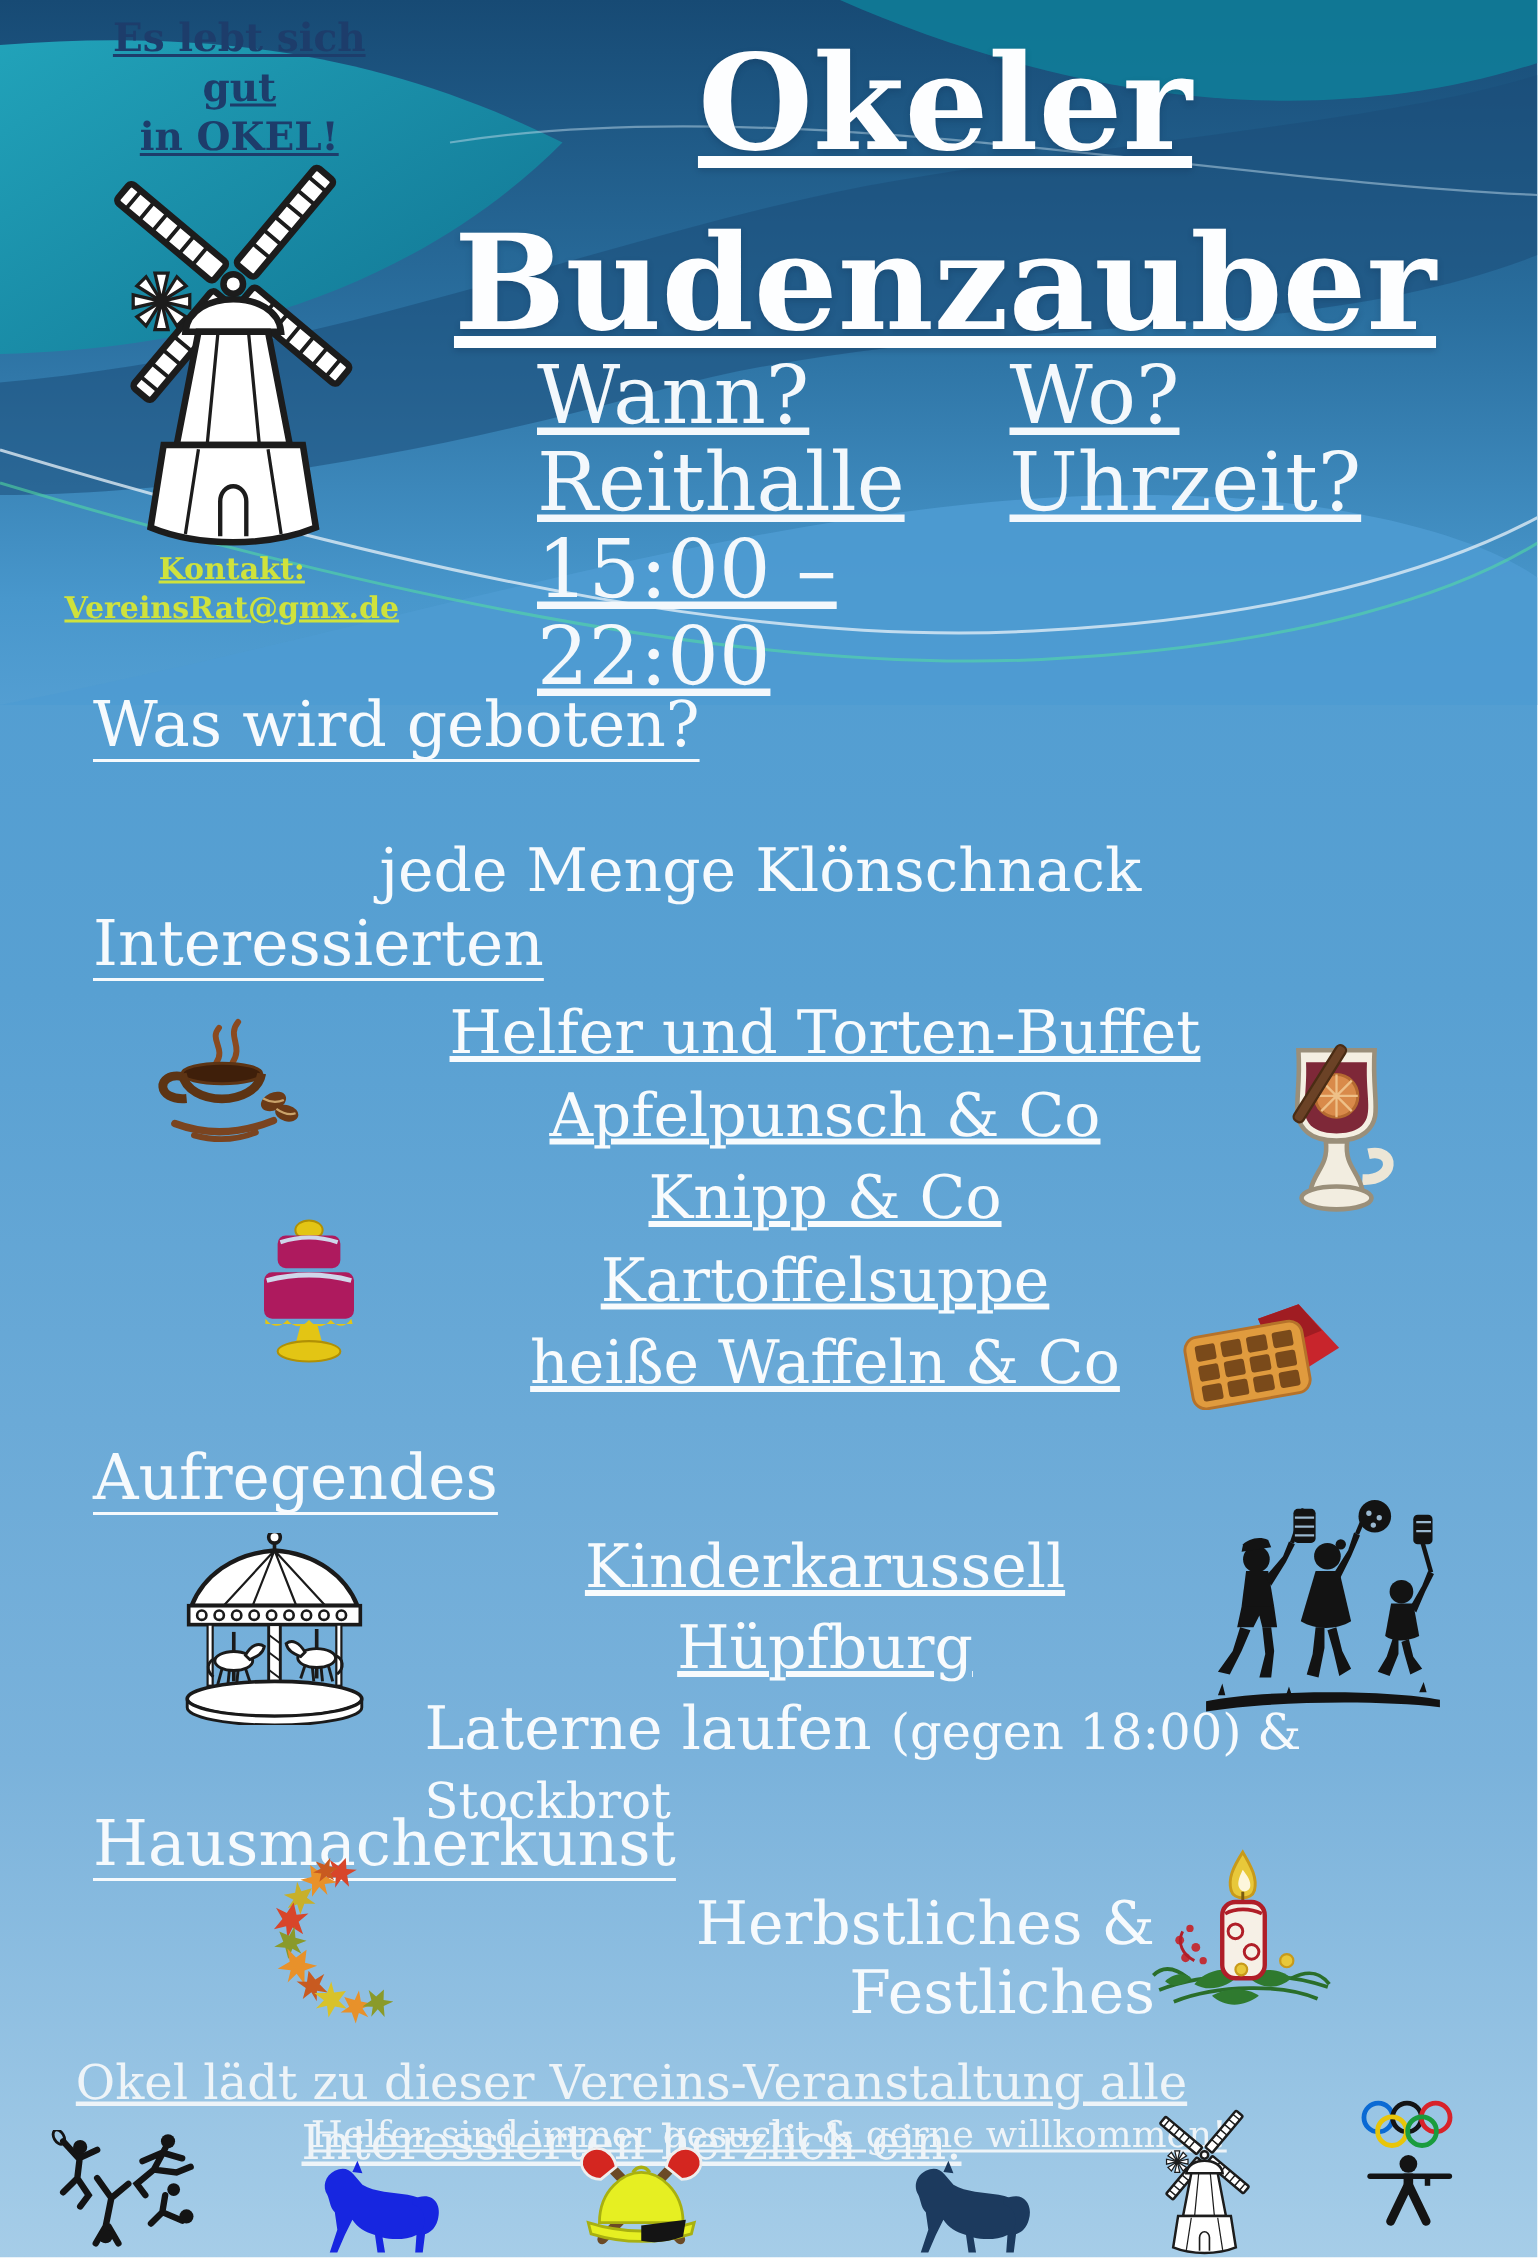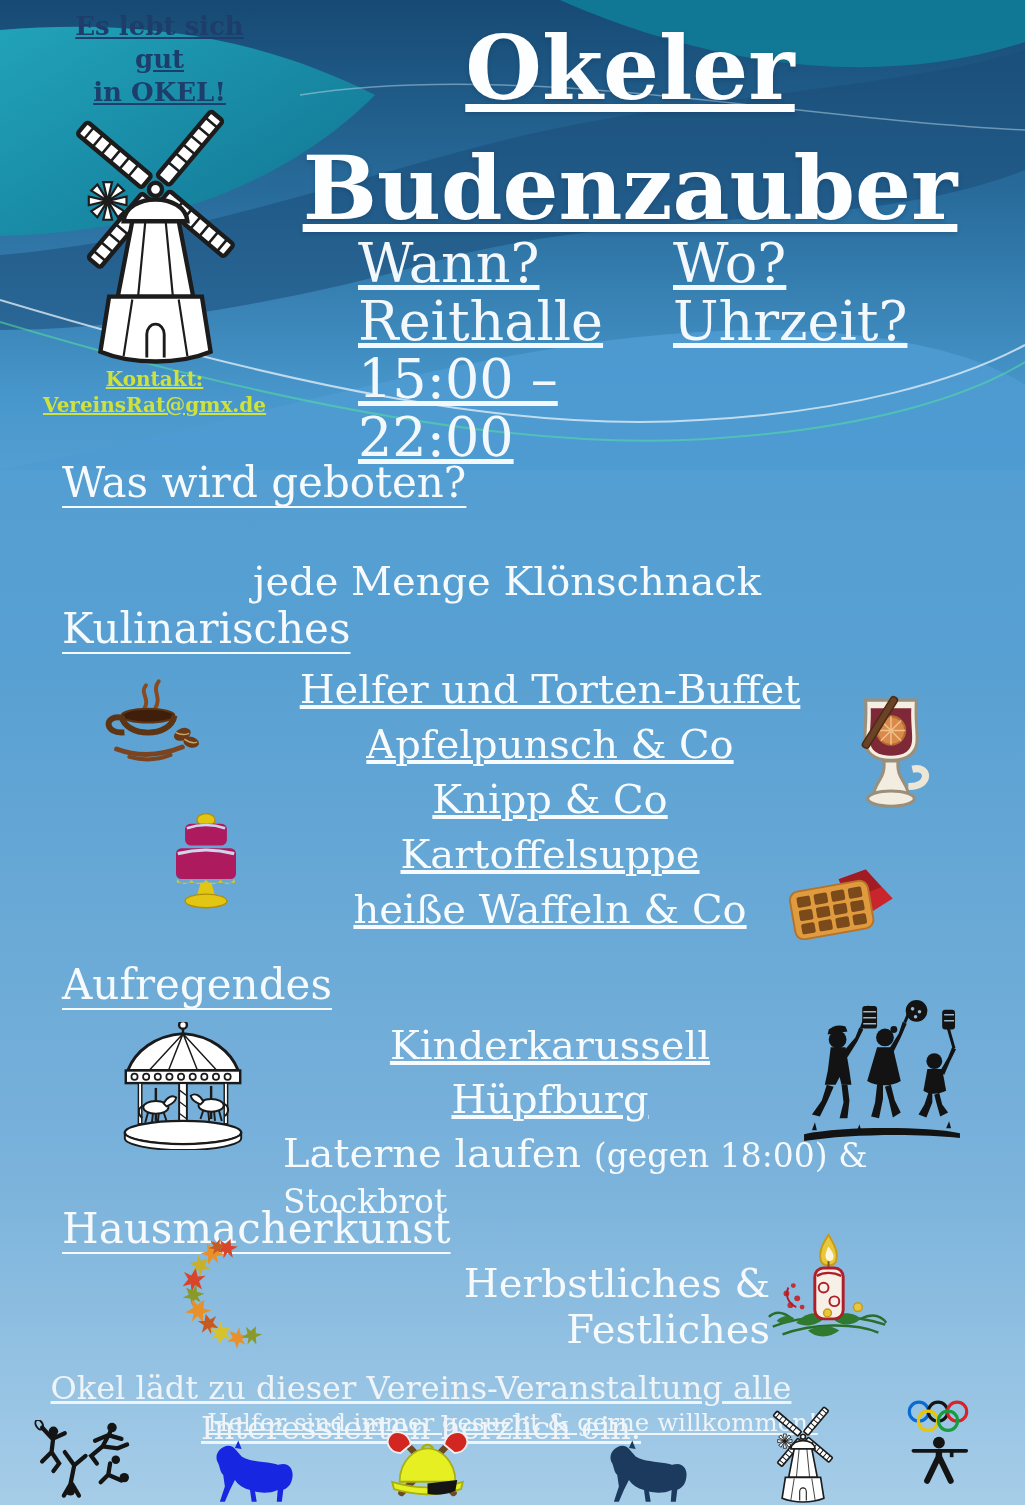--- a/index.html
+++ b/index.html
@@ -134,21 +134,21 @@
     <div>Wann?</div>
     <div>Wo?</div>
     <div>Reithalle</div>
     <div>Uhrzeit?</div>
     <div>15:00 – 22:00</div>
   </div>
 
   <div class="abs heading" style="left:62px;top:458px;">Was wird geboten?</div>
   <div class="abs big" style="left:253px;top:534px;margin-top:24px;">jede Menge Klönschnack</div>
 
-  <div class="abs heading" style="left:62px;top:604px;">Kulinarisches</div>
+  <div class="abs heading" style="left:62px;top:604px;">Interessierten</div>
   <div class="abs list center" style="left:240px;top:662px;width:620px;">
     <div>Helfer und Torten-Buffet</div>
     <div>Apfelpunsch &amp; Co</div>
     <div>Knipp &amp; Co</div>
     <div>Kartoffelsuppe</div>
     <div>heiße Waffeln &amp; Co</div>
   </div>
 
   <div class="abs" style="left:92px;top:676px;">
     <svg width="108" height="96" viewBox="0 0 110 95">

